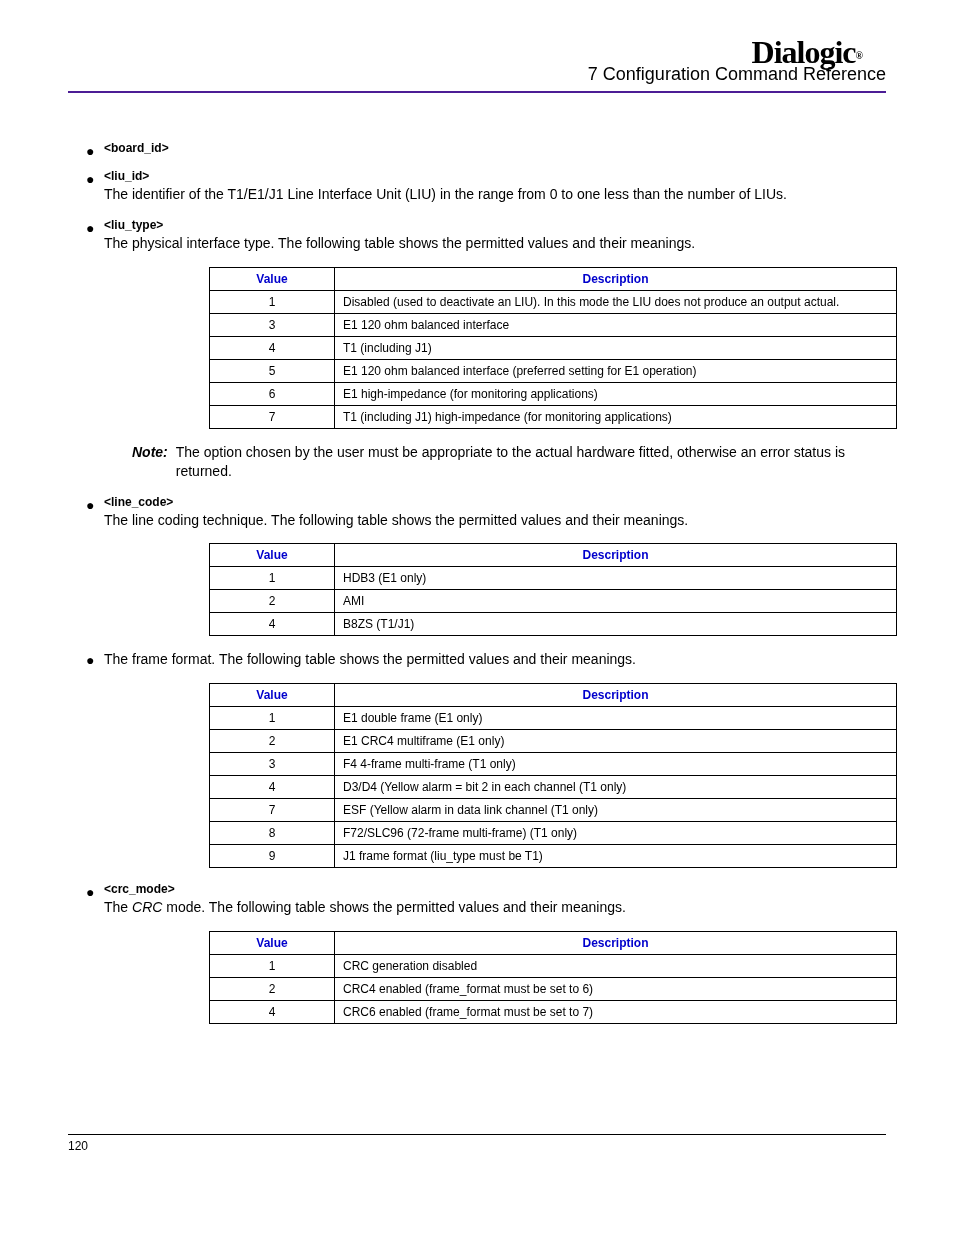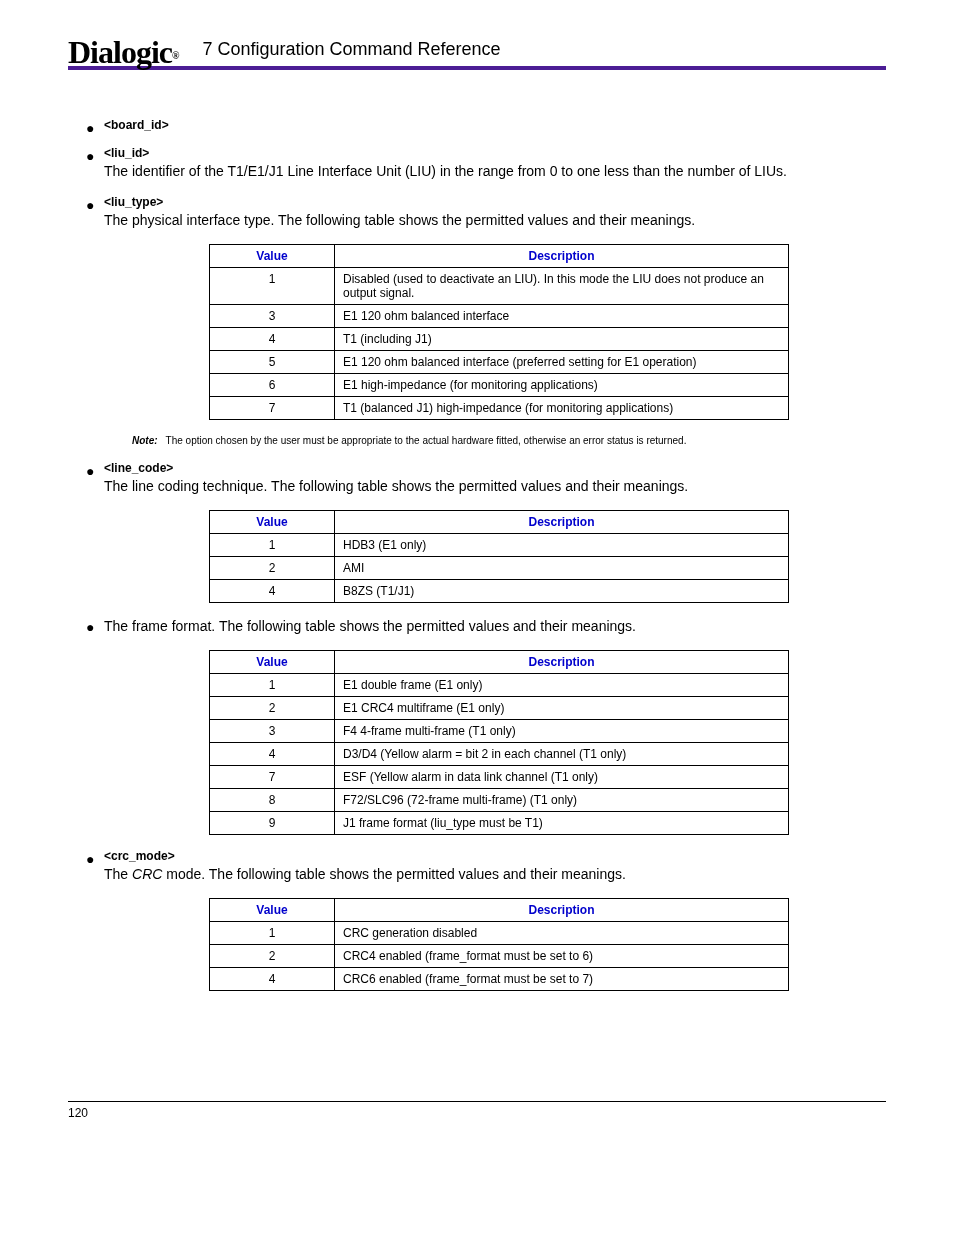--- a/index.html
+++ b/index.html
@@ -10,23 +10,24 @@
     margin: 0;
     background: #fff;
     width: 954px;
   }
   .page {
     padding: 32px 68px 40px 68px;
   }
   .header {
     display: flex;
     align-items: flex-end;
-    border-bottom: 4px solid #4c1d95;
+    border-bottom: 2px solid #4c1d95;
     padding-bottom: 2px;
     margin-bottom: 48px;
+    flex-direction: column;
   }
   .logo {
     font-family: "Times New Roman", serif;
     font-size: 32px;
     font-weight: bold;
     letter-spacing: -1px;
     margin-right: 24px;
     line-height: 1;
     position: relative;
     top: 4px;
@@ -59,21 +60,21 @@
     font-weight: bold;
     font-size: 12px;
   }
   .param-body {
     font-size: 14px;
     line-height: 1.35;
     margin-top: 2px;
   }
   table.vt {
     border-collapse: collapse;
-    width: 580px;
+    width: 688px;
     margin: 14px 0 14px 105px;
     font-size: 12px;
   }
   table.vt th, table.vt td {
     border: 1px solid #000;
     padding: 4px 8px;
     text-align: left;
     vertical-align: top;
   }
   table.vt th {
@@ -82,21 +83,21 @@
     text-align: center;
     background: #fff;
   }
   table.vt td.valcol {
     width: 125px;
     text-align: center;
   }
   .note-row {
     display: flex;
     margin: 12px 0 14px 28px;
-    font-size: 10px;
+    font-size: 14px;
     line-height: 1.35;
   }
   .note-label {
     font-style: italic;
     font-weight: bold;
     margin-right: 8px;
     flex-shrink: 0;
   }
   .italic { font-style: italic; }
   .footer {
@@ -140,41 +141,41 @@
     <table class="vt">
       <thead>
         <tr>
           <th>Value</th>
           <th>Description</th>
         </tr>
       </thead>
       <tbody>
           <tr>
             <td class="valcol">1</td>
-            <td>Disabled (used to deactivate an LIU). In this mode the LIU does not produce an output signal.</td>
+            <td>Disabled (used to deactivate an LIU). In this mode the LIU does not produce an output actual.</td>
           </tr>
           <tr>
             <td class="valcol">3</td>
             <td>E1 120 ohm balanced interface</td>
           </tr>
           <tr>
             <td class="valcol">4</td>
             <td>T1 (including J1)</td>
           </tr>
           <tr>
             <td class="valcol">5</td>
             <td>E1 120 ohm balanced interface (preferred setting for E1 operation)</td>
           </tr>
           <tr>
             <td class="valcol">6</td>
             <td>E1 high-impedance (for monitoring applications)</td>
           </tr>
           <tr>
             <td class="valcol">7</td>
-            <td>T1 (balanced J1) high-impedance (for monitoring applications)</td>
+            <td>T1 (including J1) high-impedance (for monitoring applications)</td>
           </tr>
         </tbody>
     </table>
 
     <div class="note-row">
       <div class="note-label">Note:</div>
       <div>The option chosen by the user must be appropriate to the actual hardware fitted, otherwise an error status is returned.</div>
     </div>
 
     <div class="param-item">

